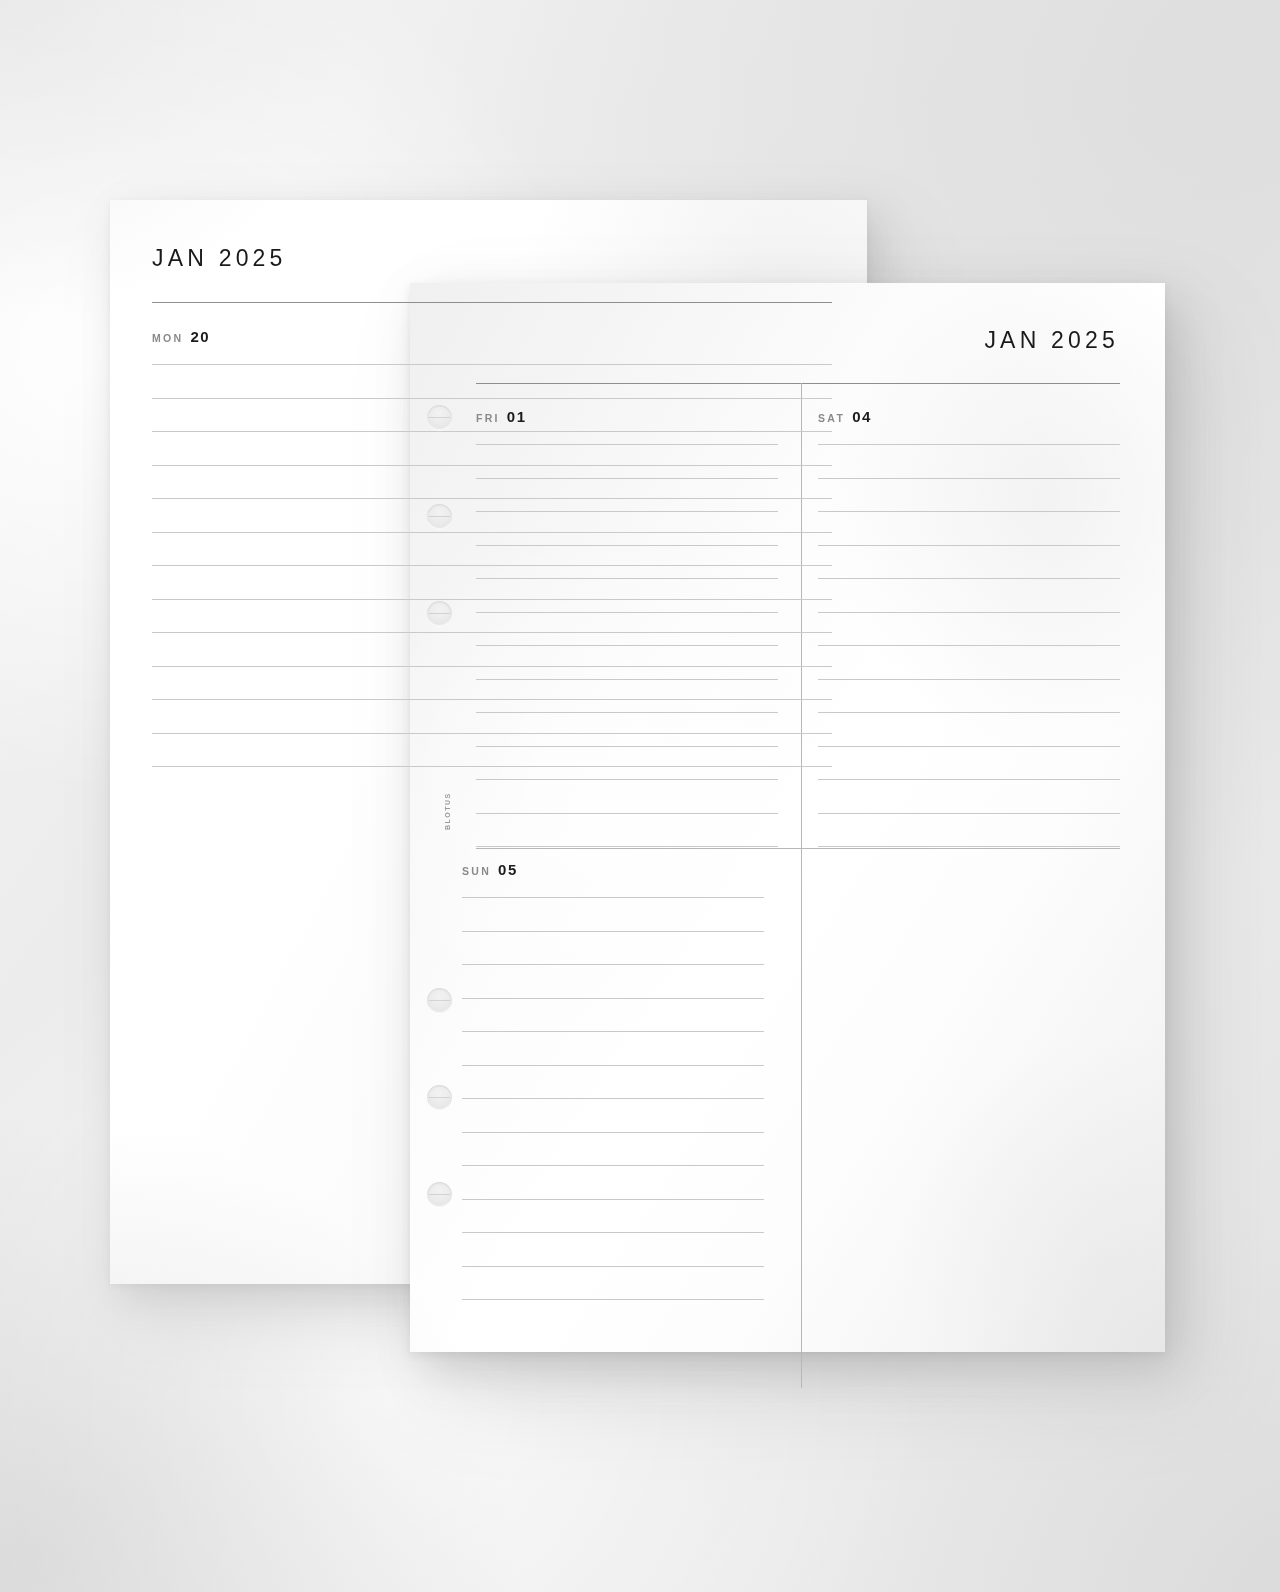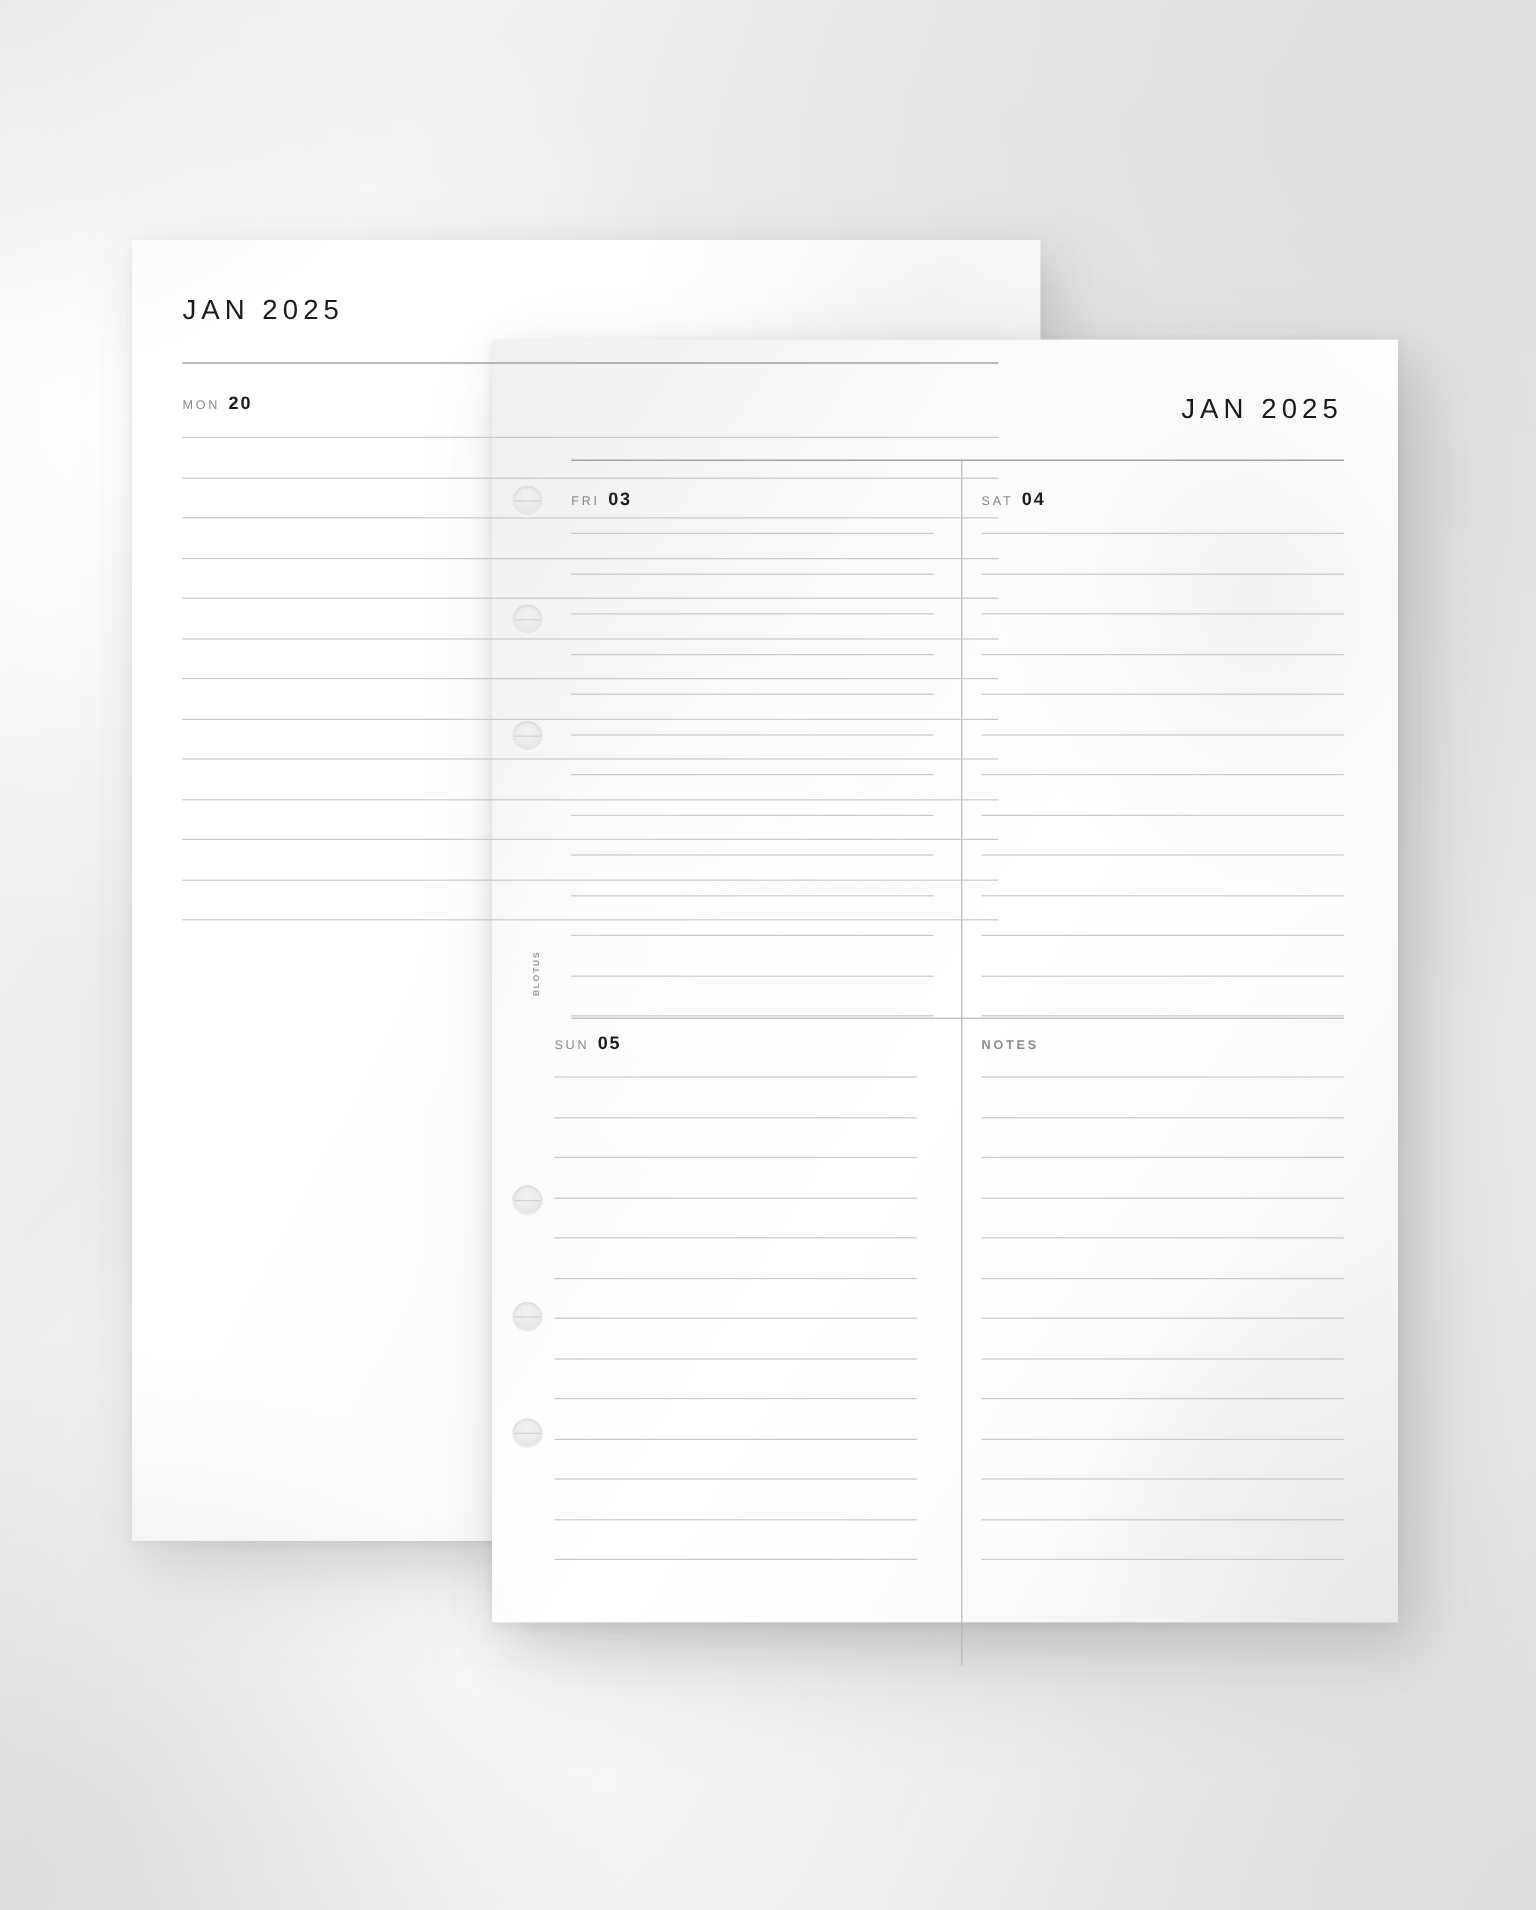--- a/index.html
+++ b/index.html
@@ -130,21 +130,21 @@
   .day-block { position: absolute; z-index: 6; }
 
   .day-head {
     position: relative;
     height: 22px;
     white-space: nowrap;
   }
   .day-abbr {
     font-size: 10.5px;
     letter-spacing: 2.3px;
-    font-weight: 400;
+    font-weight: 700;
     color: #8a8a8a;
     vertical-align: baseline;
   }
   .day-num {
     font-size: 15px;
     letter-spacing: 1.6px;
     font-weight: 700;
     color: #1c1c1c;
     margin-left: 7px;
     vertical-align: baseline;
@@ -247,21 +247,21 @@
     <div class="hole" style="left:17px; top:221px;"></div>
     <div class="hole" style="left:17px; top:318px;"></div>
     <div class="hole" style="left:17px; top:705px;"></div>
     <div class="hole" style="left:17px; top:802px;"></div>
     <div class="hole" style="left:17px; top:899px;"></div>
 
     <div id="spine-brand" style="left:34px; top:547px;">BLOTUS</div>
 
     <div class="day-block" style="left:66px; top:125px; width:302px;">
       <div class="day-head">
-        <span class="day-abbr">FRI</span><span class="day-num">03</span>
+        <span class="day-abbr">FRI</span><span class="day-num">01</span>
       </div>
       <div class="lines">
           <div class="ln" style="margin-top: 14px;"></div>
           <div class="ln" style="margin-top: 32.5px;"></div>
           <div class="ln" style="margin-top: 32.5px;"></div>
           <div class="ln" style="margin-top: 32.5px;"></div>
           <div class="ln" style="margin-top: 32.5px;"></div>
           <div class="ln" style="margin-top: 32.5px;"></div>
           <div class="ln" style="margin-top: 32.5px;"></div>
           <div class="ln" style="margin-top: 32.5px;"></div>
@@ -308,37 +308,17 @@
           <div class="ln" style="margin-top: 32.5px;"></div>
           <div class="ln" style="margin-top: 32.5px;"></div>
           <div class="ln" style="margin-top: 32.5px;"></div>
           <div class="ln" style="margin-top: 32.5px;"></div>
           <div class="ln" style="margin-top: 32.5px;"></div>
           <div class="ln" style="margin-top: 32.5px;"></div>
           <div class="ln" style="margin-top: 32.5px;"></div>
         </div>
     </div>
 
-    <div class="day-block" style="left:408px; top:578px; width:302px;">
-      <div class="day-head">
-        <span class="notes-label">NOTES</span>
-      </div>
-      <div class="lines">
-          <div class="ln" style="margin-top: 14px;"></div>
-          <div class="ln" style="margin-top: 32.5px;"></div>
-          <div class="ln" style="margin-top: 32.5px;"></div>
-          <div class="ln" style="margin-top: 32.5px;"></div>
-          <div class="ln" style="margin-top: 32.5px;"></div>
-          <div class="ln" style="margin-top: 32.5px;"></div>
-          <div class="ln" style="margin-top: 32.5px;"></div>
-          <div class="ln" style="margin-top: 32.5px;"></div>
-          <div class="ln" style="margin-top: 32.5px;"></div>
-          <div class="ln" style="margin-top: 32.5px;"></div>
-          <div class="ln" style="margin-top: 32.5px;"></div>
-          <div class="ln" style="margin-top: 32.5px;"></div>
-          <div class="ln" style="margin-top: 32.5px;"></div>
-        </div>
-    </div>
 
   </div>
 
   <div id="vignette"></div>
 </div>
 
 </body></html>

